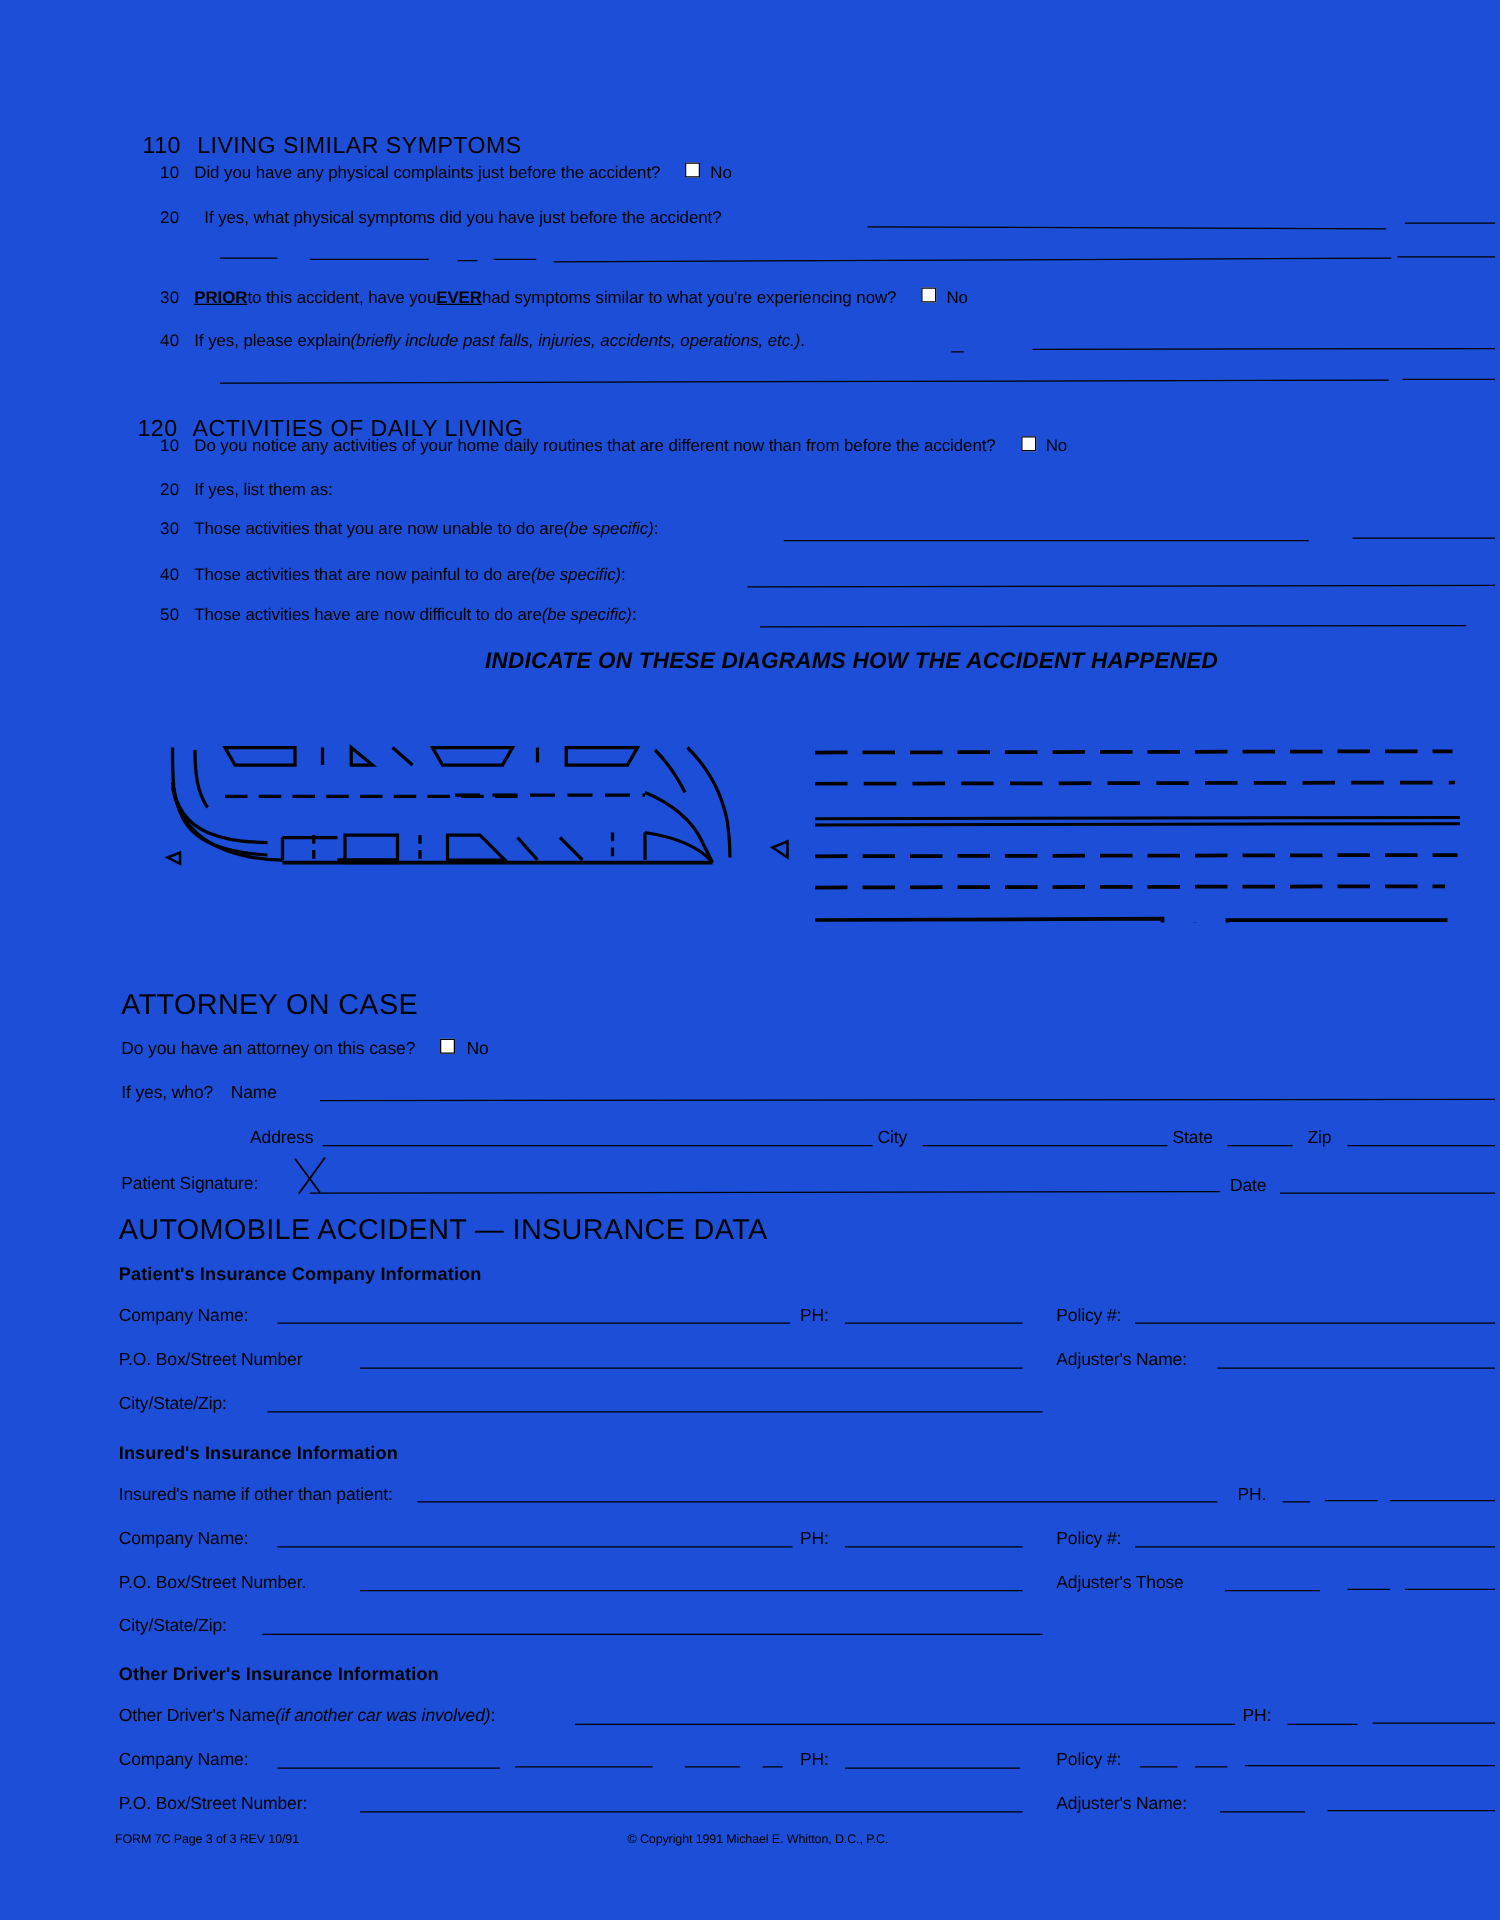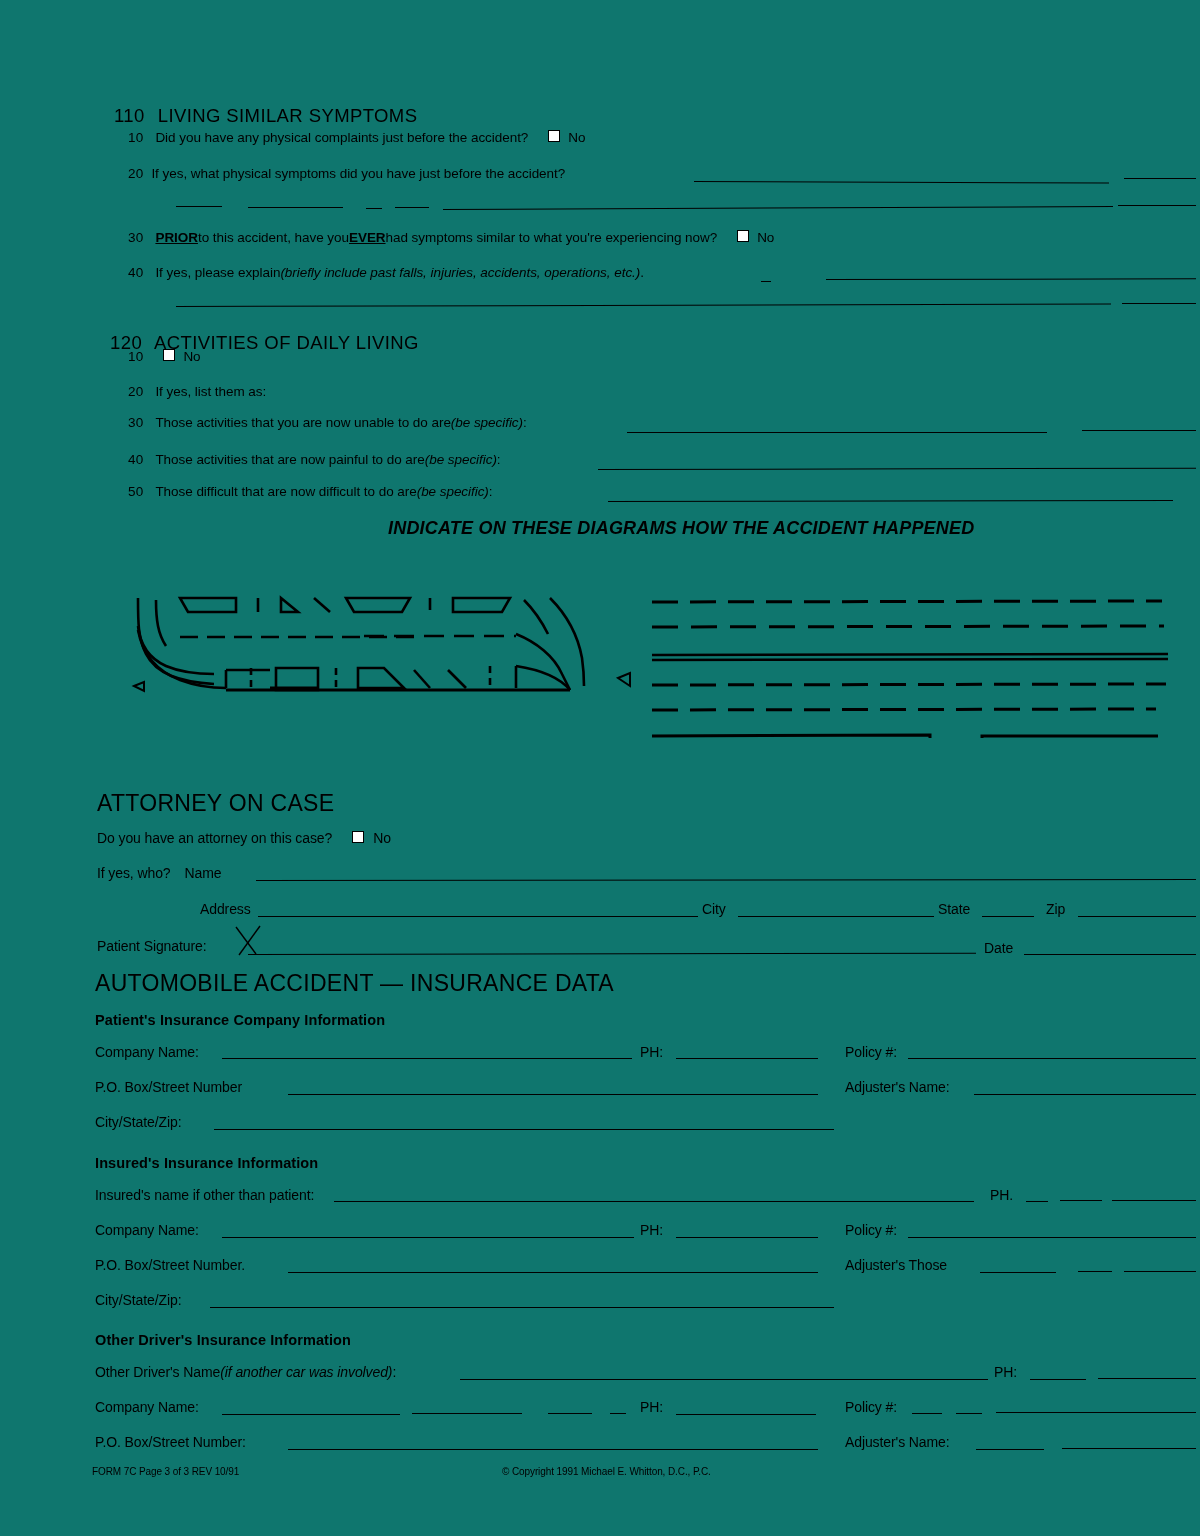--- a/index.html
+++ b/index.html
@@ -12,21 +12,21 @@
     width: 1200px;
     height: 1536px;
     position: relative;
     font-family: "Liberation Sans", sans-serif;
     color: #000000;
     overflow: hidden;
   }
   .page {
     position: absolute;
     inset: 0;
-    background: #0f766e;
+    background: #1d4ed8;
   }
 
   
   .sec-head {
     font-size: 18.5px;
     letter-spacing: 0.4px;
     white-space: nowrap;
   }
   .sec-num {
     font-size: 18.5px;
@@ -125,21 +125,21 @@
 
   <div class="row" style="left:128px; top:130px;">
     <span class="q-num">10</span>
     <span class="q-text" style="margin-left:12px;">Did you have any physical complaints just before the accident?</span>
     <span class="chkbox" style="margin-left:20px;"></span>
     <span class="q-text" style="margin-left:8px;">No</span>
   </div>
 
   <div class="row" style="left:128px; top:166px;">
     <span class="q-num">20</span>
-    <span class="q-text" style="margin-left:8px;">If yes, what physical symptoms did you have just before the accident?</span>
+    <span class="q-text" style="margin-left:20px;">If yes, what physical symptoms did you have just before the accident?</span>
   </div>
   <div class="rule skew" style="left:694px; top:181px; width:415px; transform:rotate(0.22deg);"></div>
   <div class="rule skew" style="left:1124px; top:178px; width:72px;"></div>
 
   <div class="rule" style="left:176px; top:206px; width:46px;"></div>
   <div class="rule" style="left:248px; top:207px; width:95px;"></div>
   <div class="rule" style="left:366px; top:208px; width:16px;"></div>
   <div class="rule" style="left:395px; top:207px; width:34px;"></div>
   <div class="rule skew" style="left:443px; top:209px; width:670px; transform:rotate(-0.25deg);"></div>
   <div class="rule" style="left:1118px; top:205px; width:78px;"></div>
@@ -166,20 +166,21 @@
   <div class="rule skew" style="left:176px; top:306px; width:935px; transform:rotate(-0.15deg);"></div>
   <div class="rule" style="left:1122px; top:303px; width:74px;"></div>
 
   <div class="row" style="left:110px; top:332px;">
     <span class="sec-num">120</span>
     <span class="sec-head" style="margin-left:12px;">ACTIVITIES OF DAILY LIVING</span>
   </div>
 
   <div class="row" style="left:128px; top:349px;">
     <span class="q-num">10</span>
+    <span class="q-text" style="margin-left:12px;">Do you notice any activities of your home daily routines that are different now than from before the accident?</span>
     <span class="chkbox" style="margin-left:20px;"></span>
     <span class="q-text" style="margin-left:8px;">No</span>
   </div>
 
   <div class="row" style="left:128px; top:384px;">
     <span class="q-num">20</span>
     <span class="q-text" style="margin-left:12px;">If yes, list them as:</span>
   </div>
 
   <div class="row" style="left:128px; top:415px;">
@@ -194,21 +195,21 @@
   <div class="row" style="left:128px; top:452px;">
     <span class="q-num">40</span>
     <span class="q-text" style="margin-left:12px;">Those activities that are now painful to do are </span>
     <span class="q-text ital">(be specific)</span>
     <span class="q-text">:</span>
   </div>
   <div class="rule skew" style="left:598px; top:469px; width:598px; transform:rotate(-0.12deg);"></div>
 
   <div class="row" style="left:128px; top:484px;">
     <span class="q-num">50</span>
-    <span class="q-text" style="margin-left:12px;">Those difficult that are now difficult to do are </span>
+    <span class="q-text" style="margin-left:12px;">Those activities have are now difficult to do are </span>
     <span class="q-text ital">(be specific)</span>
     <span class="q-text">:</span>
   </div>
   <div class="rule skew" style="left:608px; top:501px; width:565px; transform:rotate(-0.1deg);"></div>
 
   <div class="centered-ital" style="left:388px; top:518px;">INDICATE ON THESE DIAGRAMS HOW THE ACCIDENT HAPPENED</div>
 
   <div class="diagram" style="left:118px; top:578px;">
     <svg width="530" height="128" viewBox="0 0 530 128" xmlns="http://www.w3.org/2000/svg">
       <g fill="none" stroke="#000" stroke-width="2.6" stroke-linecap="butt">

